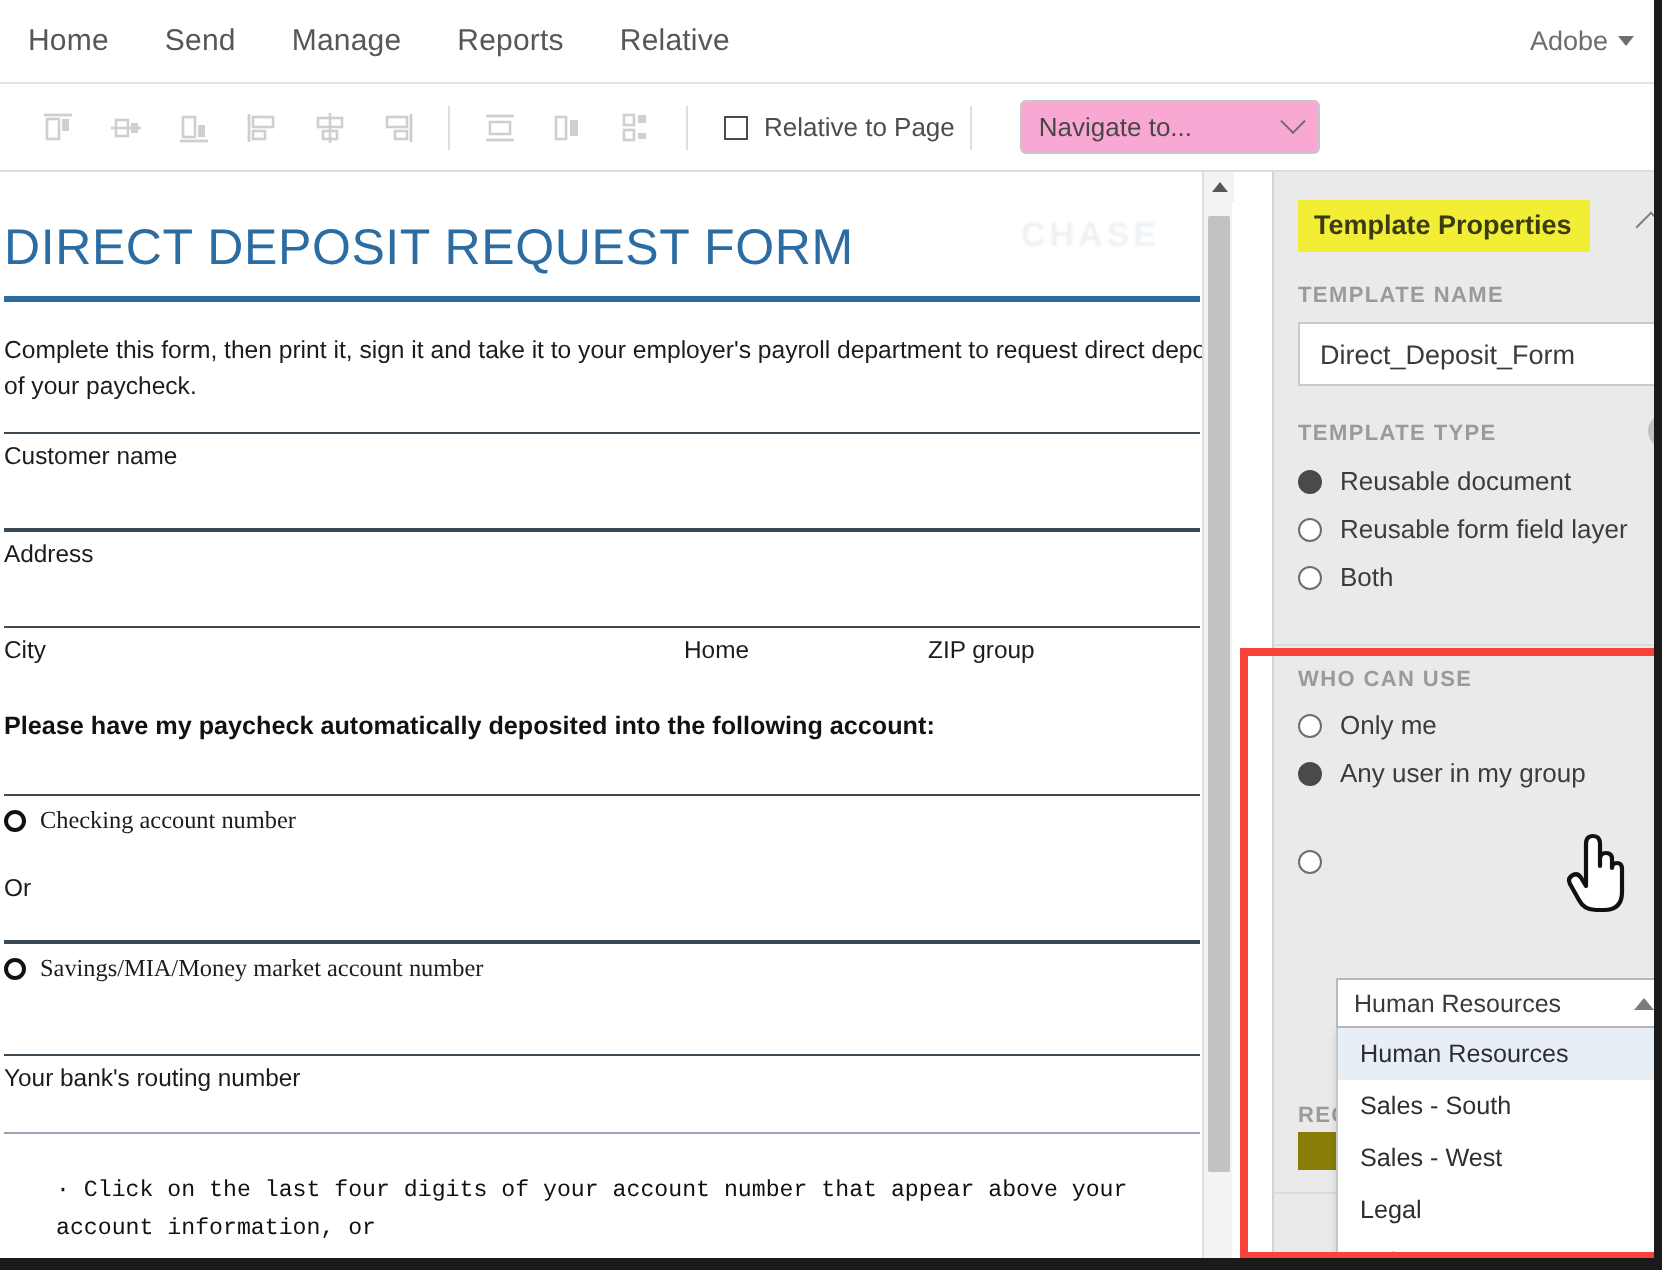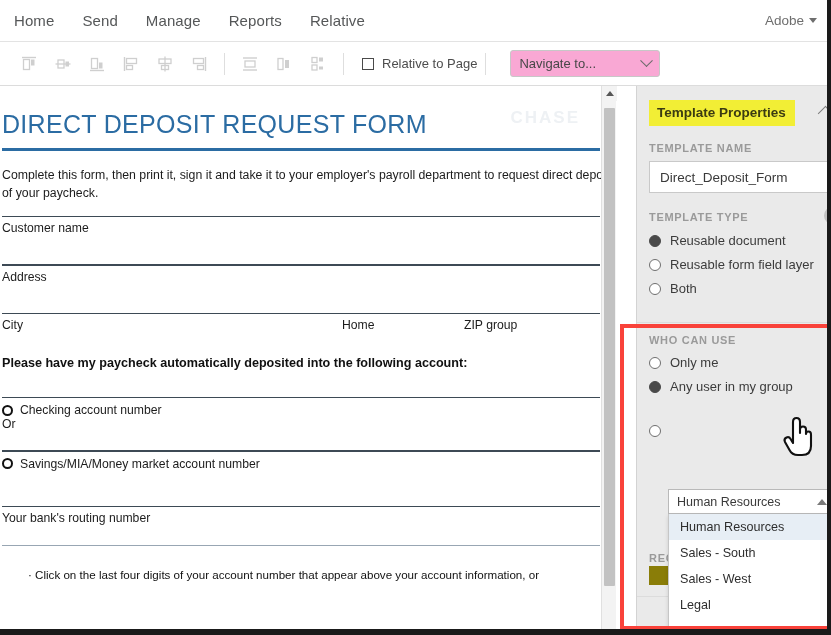--- a/index.html
+++ b/index.html
@@ -121,29 +121,29 @@
   .field-rule.thin { height: 1px; background: #98a6b3; }
   .field-label {
     font-size: 12.2px; color: #1c1c1c; margin-top: 4px;
   }
   .field-cols { display: flex; }
   .field-cols .c1 { width: 340px; }
   .field-cols .c2 { width: 122px; }
   .doc-bold {
     margin-top: 24px; font-size: 12.6px; font-weight: 700; color: #111;
   }
-  .radio-line { display: flex; align-items: center; gap: 7px; margin-top: 5px; }
+  .radio-line { display: flex; align-items: center; gap: 7px; margin-top: 5px; font-family: Liberation Serif, serif; }
   .doc-radio {
     width: 11px; height: 11px; border-radius: 50%;
     border: 2.4px solid #111; background: #fff;
     flex: 0 0 auto;
   }
-  .or-text { font-size: 12.2px; color: #1c1c1c; margin-top: 0; }
+  .or-text { font-size: 12.2px; color: #1c1c1c; margin-top: 19px; }
   .doc-note { margin-top: 20px; font-size: 11.6px; color: #111; line-height: 1.6; }
-  .doc-note .bullet { padding-left: 26px; }
+  .doc-note .bullet { padding-left: 26px; font-family: Liberation Mono, monospace; }
 
   
   .doc-scroll {
     position: absolute; left: 601px; top: 86px;
     width: 15px; height: 549px;
     background: #f3f3f3;
     border-left: 1px solid #e0e0e0;
   }
   .sb-arrow {
     width: 15px; height: 15px;

